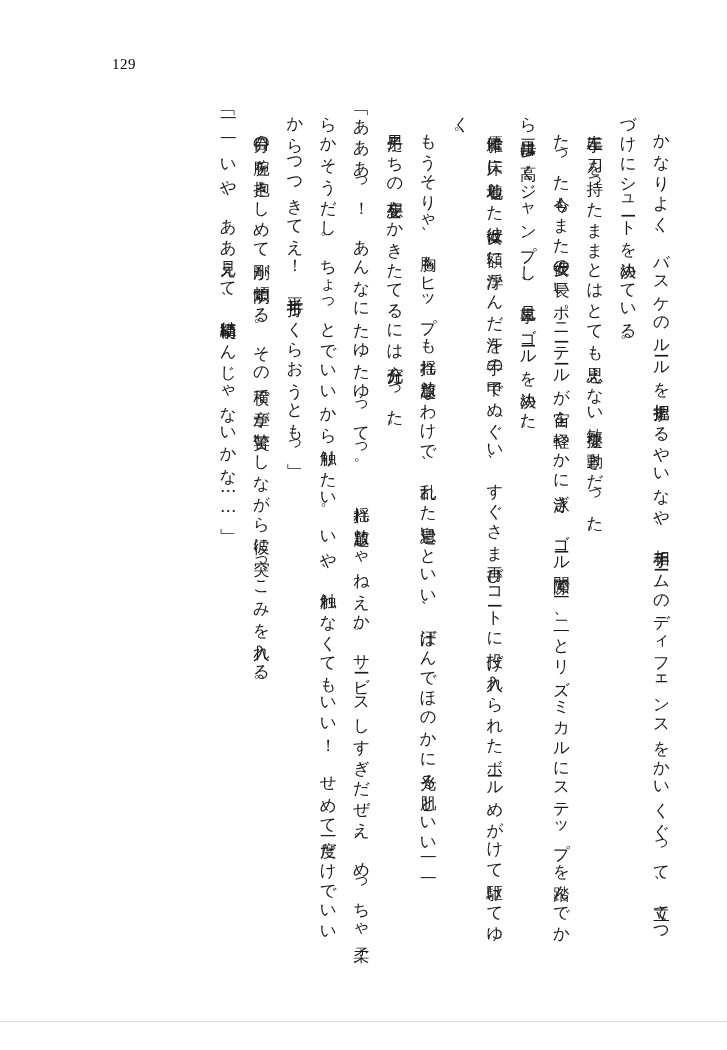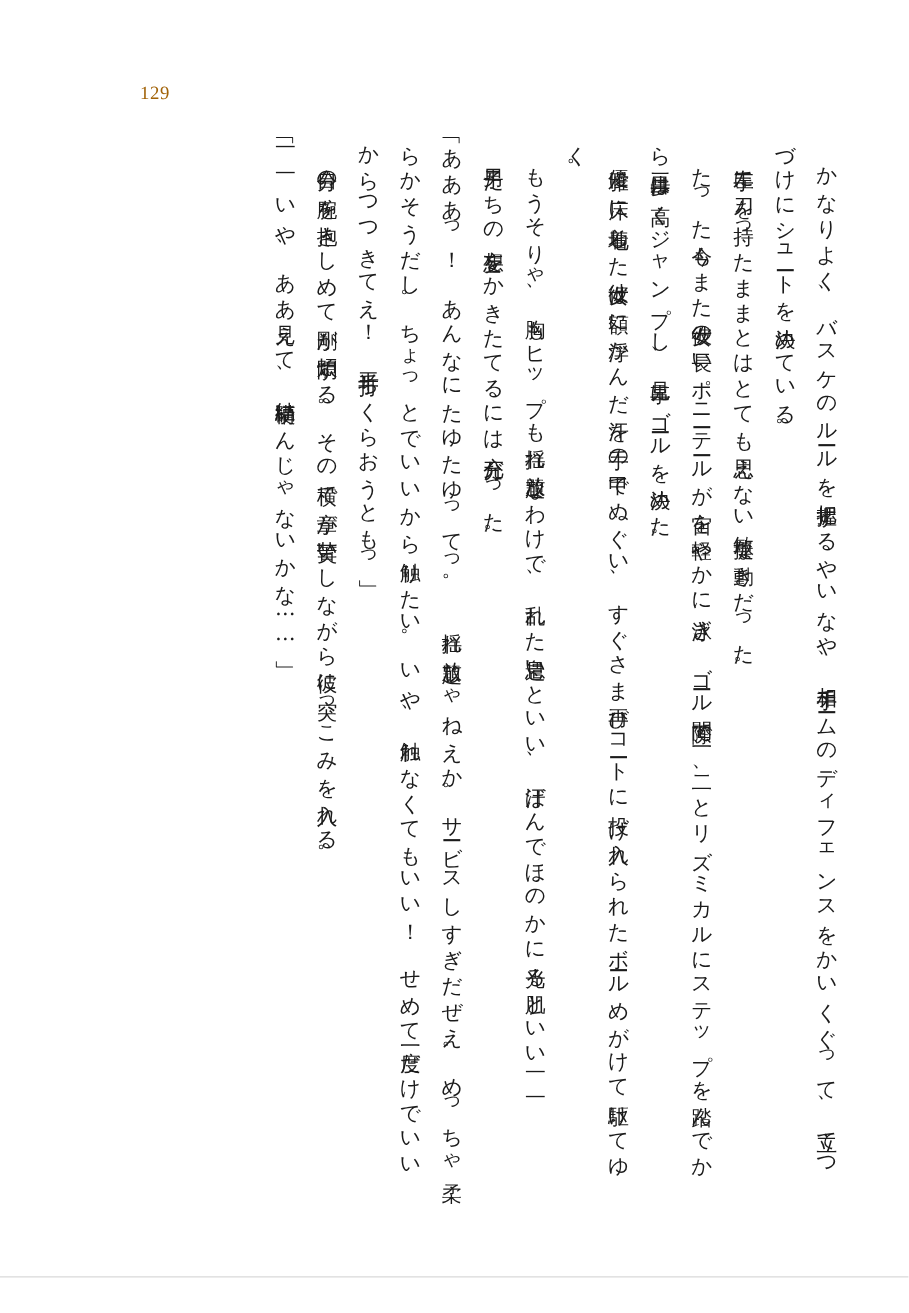--- a/index.html
+++ b/index.html
@@ -15,25 +15,25 @@
     position: relative;
     width: 727px;
     height: 1050px;
     background: #ffffff;
     overflow: hidden;
     box-sizing: border-box;
   }
   
   .page-number {
     position: absolute;
-    top: 67px;
+    top: 56px;
     left: 112px;
     font-size: 15px;
     letter-spacing: 0.5px;
-    color: #a16207;
+    color: #000000;
     font-family: "Liberation Serif", "DejaVu Serif", serif;
   }
   
   .bottom-rule {
     position: absolute;
     left: 0;
     right: 0;
     bottom: 28px;
     height: 1px;
     background: #d9d9d9;

